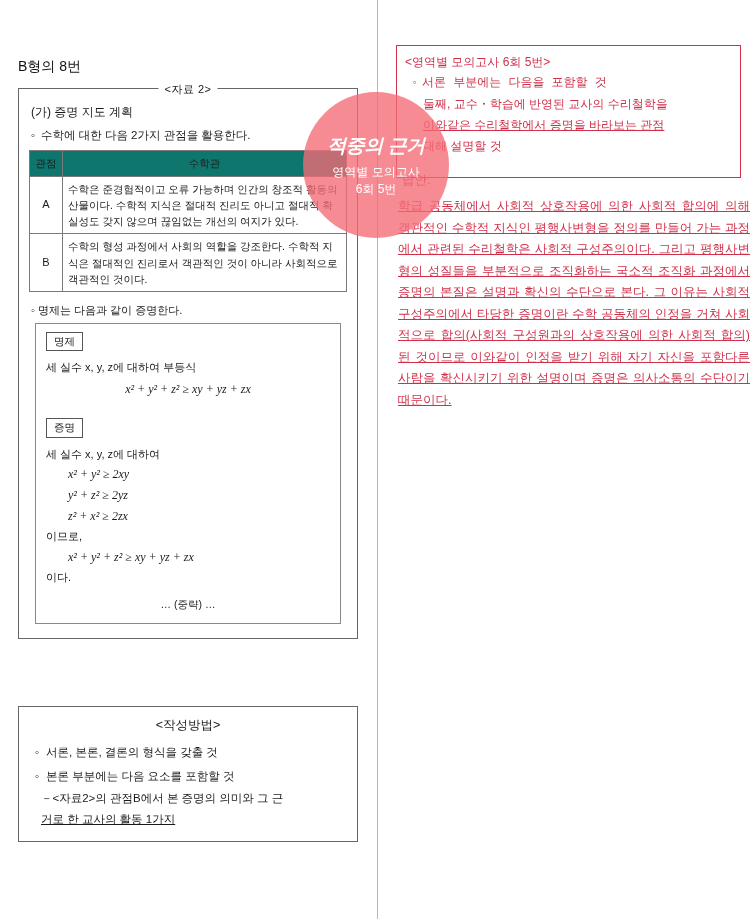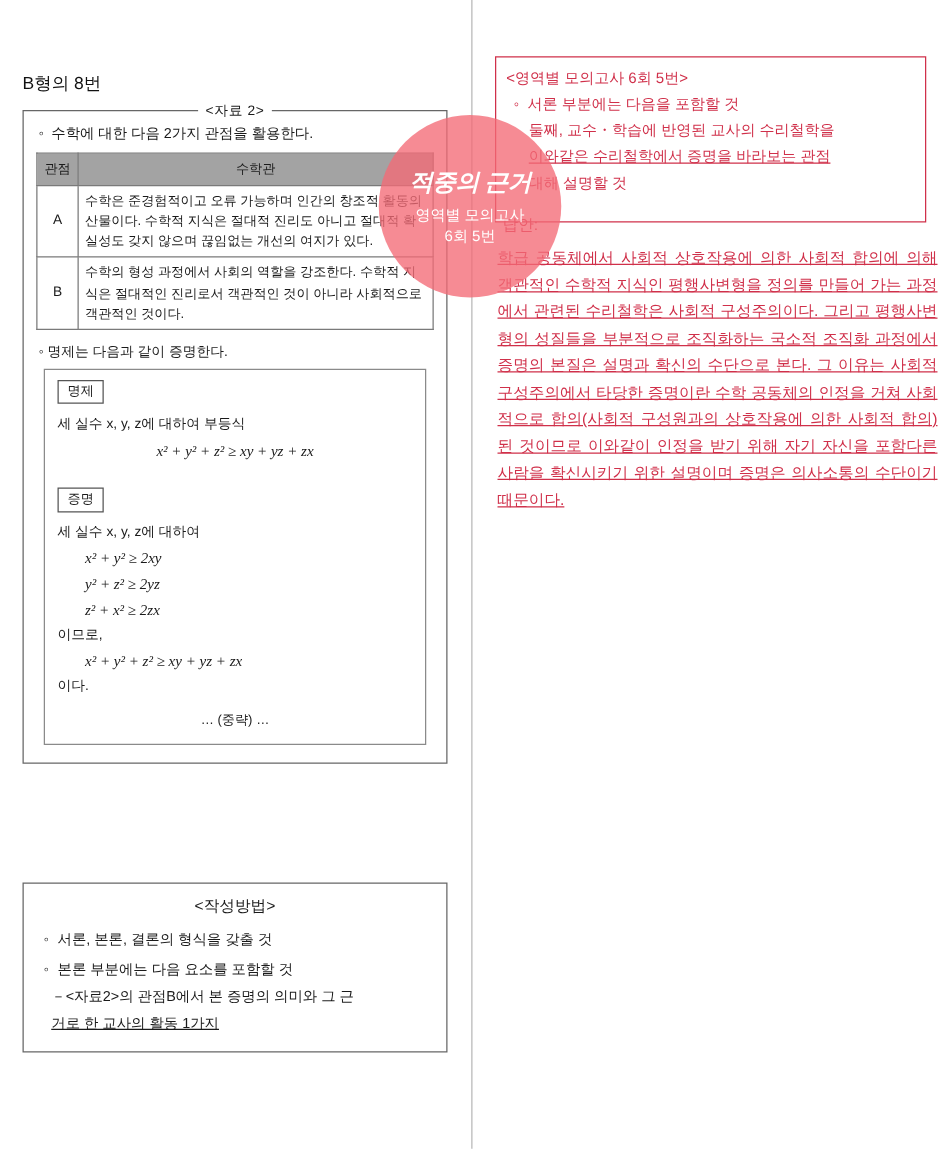--- a/index.html
+++ b/index.html
@@ -86,21 +86,21 @@
     margin-top: 2px;
   }
   table.view-table th,
   table.view-table td {
     border: 1px solid #7a7a7a;
     padding: 4px 5px;
     vertical-align: middle;
     line-height: 1.55;
   }
   table.view-table th {
-    background: #a3a3a3;
+    background: #0f766e;
     font-weight: normal;
     text-align: center;
     font-size: 10.5px;
   }
   table.view-table td.key {
     width: 22px;
     text-align: center;
     font-size: 11px;
   }
 
@@ -189,21 +189,21 @@
     left: 18px;
     top: 45px;
     width: 345px;
     border: 1px solid #d0304a;
     box-sizing: border-box;
     padding: 6px 8px 20px 8px;
     font-size: 12px;
     line-height: 1.75;
   }
   .ans-header-box .h-title { font-size: 12px; }
-  .ans-header-box .li { margin-left: 6px; }
+  .ans-header-box .li { margin-left: 6px; font-family: Liberation Mono, monospace; }
   .ans-header-box .li .dot { display: inline-block; width: 11px; }
   .ans-header-box .li2 { margin-left: 18px; }
   .u { text-decoration: underline; }
 
   .answer-label {
     position: absolute;
     left: 24px;
     top: 172px;
     font-size: 12.5px;
     color: #d0304a;
@@ -255,20 +255,21 @@
 
   <div class="divider"></div>
 
   <div class="left-col">
 
     <div class="q-label">B형의 8번</div>
 
     <div class="material-box">
       <div class="material-title">&lt;자료 2&gt;</div>
 
+      <div class="sub-head">(가) 증명 지도 계획</div>
 
       <div class="bullet-line">
         <span class="dot">◦</span><span>수학에 대한 다음 2가지 관점을 활용한다.</span>
       </div>
 
       <table class="view-table">
         <thead>
           <tr>
             <th>관점</th>
             <th>수학관</th>

